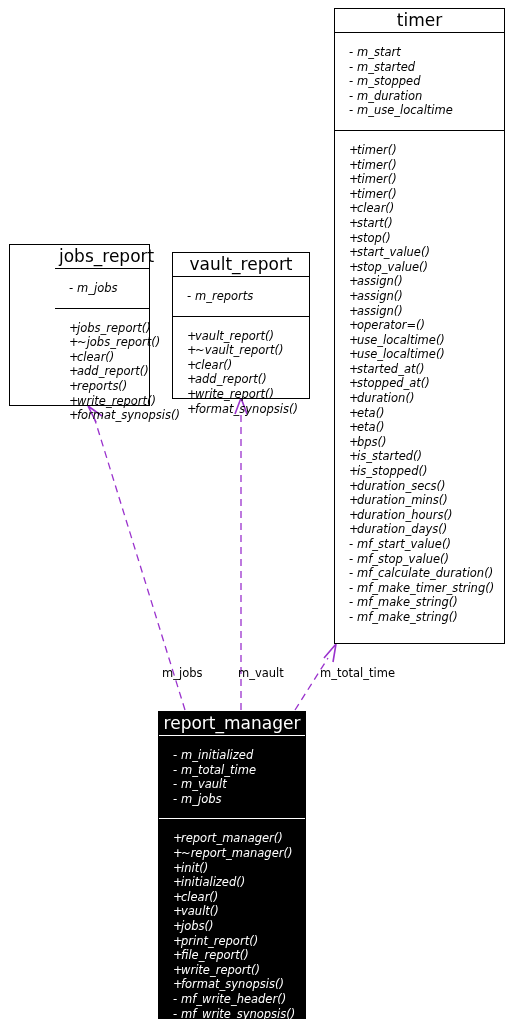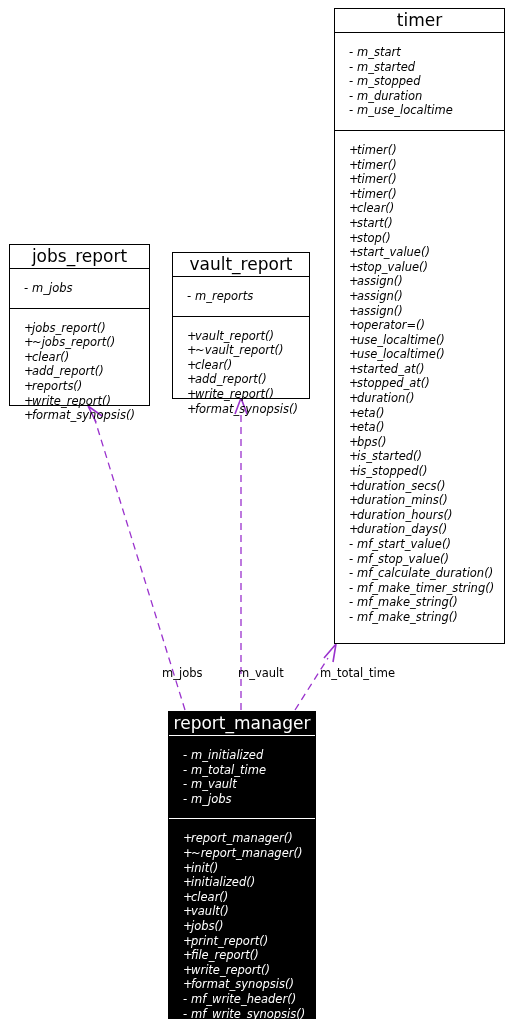--- a/index.html
+++ b/index.html
@@ -143,21 +143,21 @@
       <div class="member-row"><span class="vis">+</span><span>duration_days()</span></div>
       <div class="member-row"><span class="vis">-</span><span>mf_start_value()</span></div>
       <div class="member-row"><span class="vis">-</span><span>mf_stop_value()</span></div>
       <div class="member-row"><span class="vis">-</span><span>mf_calculate_duration()</span></div>
       <div class="member-row"><span class="vis">-</span><span>mf_make_timer_string()</span></div>
       <div class="member-row"><span class="vis">-</span><span>mf_make_string()</span></div>
       <div class="member-row"><span class="vis">-</span><span>mf_make_string()</span></div>
     </div>
   </div>
 
-  <div class="uml-class" id="class-jobs-report" style="left:9px; top:244px; width:141px; height:162px;">
+  <div class="uml-class" id="class-jobs-report" style="left:9px; top:244px; width:141px; height:162px;padding-left:45px;">
     <div class="class-title">jobs_report</div>
     <div class="class-divider"></div>
     <div class="member-list">
       <div class="member-row"><span class="vis">-</span><span>m_jobs</span></div>
     </div>
     <div class="class-divider"></div>
     <div class="member-list">
       <div class="member-row"><span class="vis">+</span><span>jobs_report()</span></div>
       <div class="member-row"><span class="vis">+</span><span>~jobs_report()</span></div>
       <div class="member-row"><span class="vis">+</span><span>clear()</span></div>
@@ -178,21 +178,21 @@
     <div class="member-list">
       <div class="member-row"><span class="vis">+</span><span>vault_report()</span></div>
       <div class="member-row"><span class="vis">+</span><span>~vault_report()</span></div>
       <div class="member-row"><span class="vis">+</span><span>clear()</span></div>
       <div class="member-row"><span class="vis">+</span><span>add_report()</span></div>
       <div class="member-row"><span class="vis">+</span><span>write_report()</span></div>
       <div class="member-row"><span class="vis">+</span><span>format_synopsis()</span></div>
     </div>
   </div>
 
-  <div class="uml-class dark" id="class-report-manager" style="left:168px; top:711px; width:148px; height:308px;">
+  <div class="uml-class dark" id="class-report-manager" style="left:158px; top:711px; width:148px; height:308px;">
     <div class="class-title">report_manager</div>
     <div class="class-divider"></div>
     <div class="member-list">
       <div class="member-row"><span class="vis">-</span><span>m_initialized</span></div>
       <div class="member-row"><span class="vis">-</span><span>m_total_time</span></div>
       <div class="member-row"><span class="vis">-</span><span>m_vault</span></div>
       <div class="member-row"><span class="vis">-</span><span>m_jobs</span></div>
     </div>
     <div class="class-divider"></div>
     <div class="member-list">

